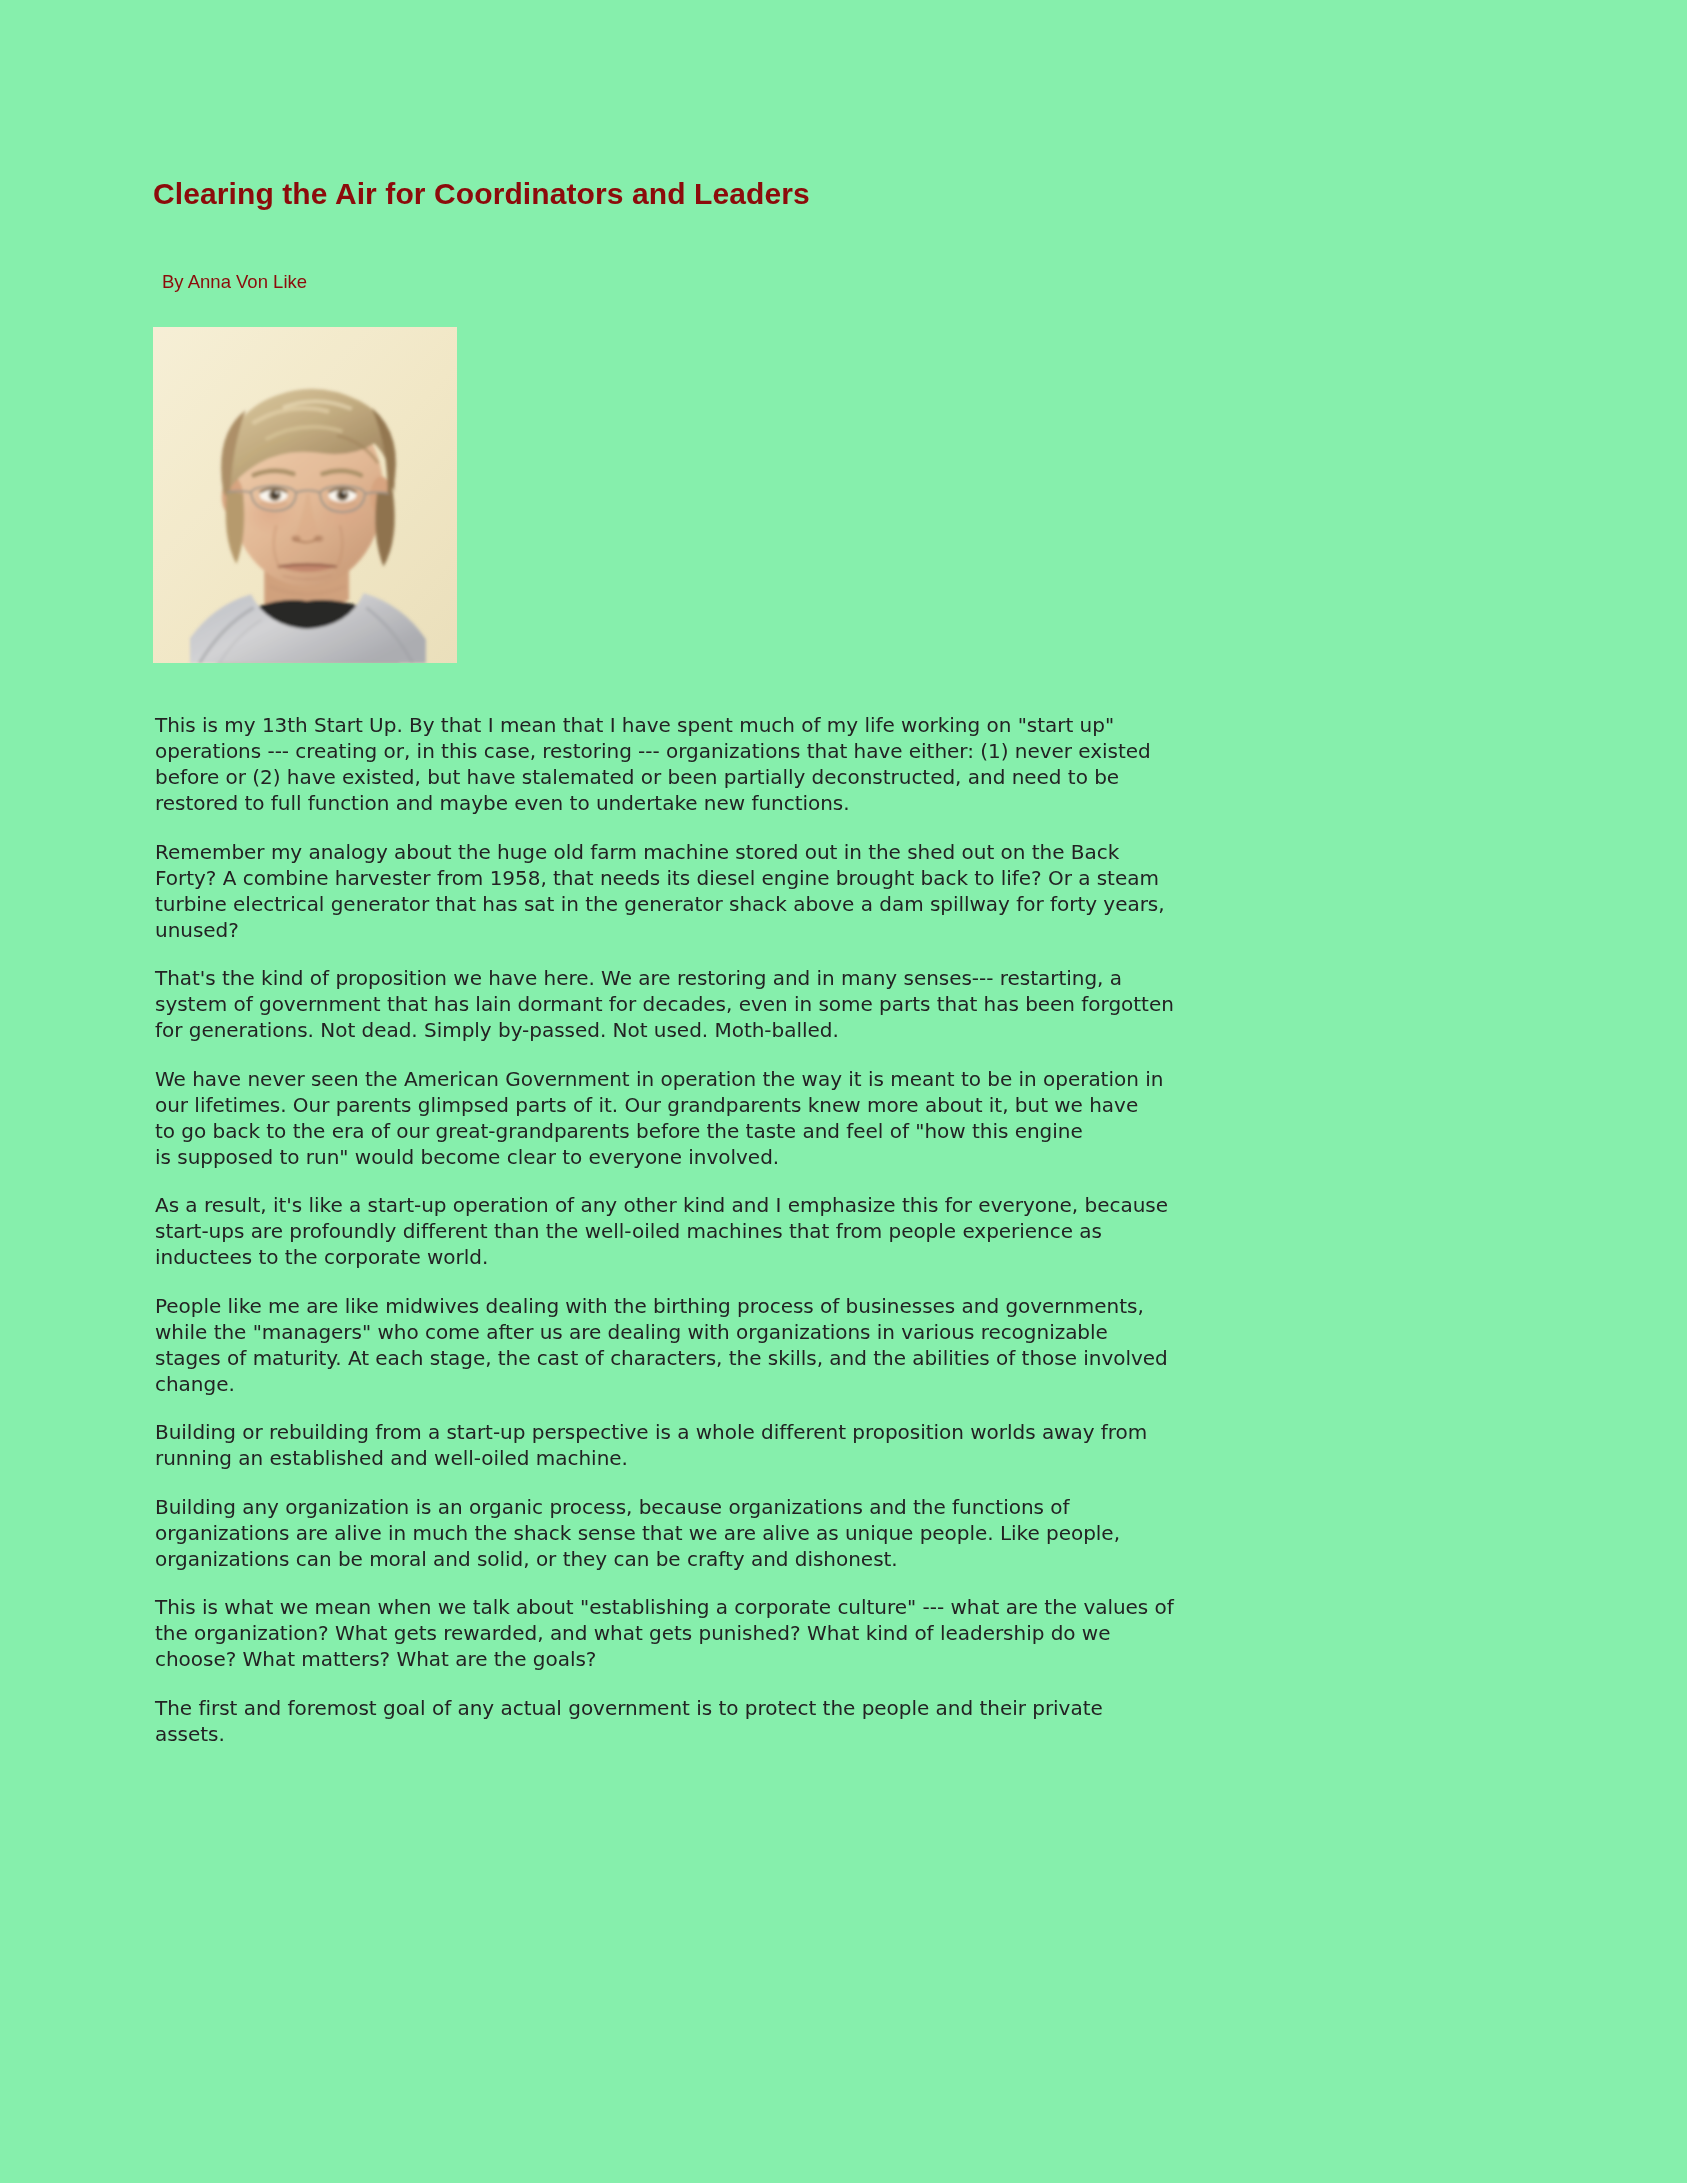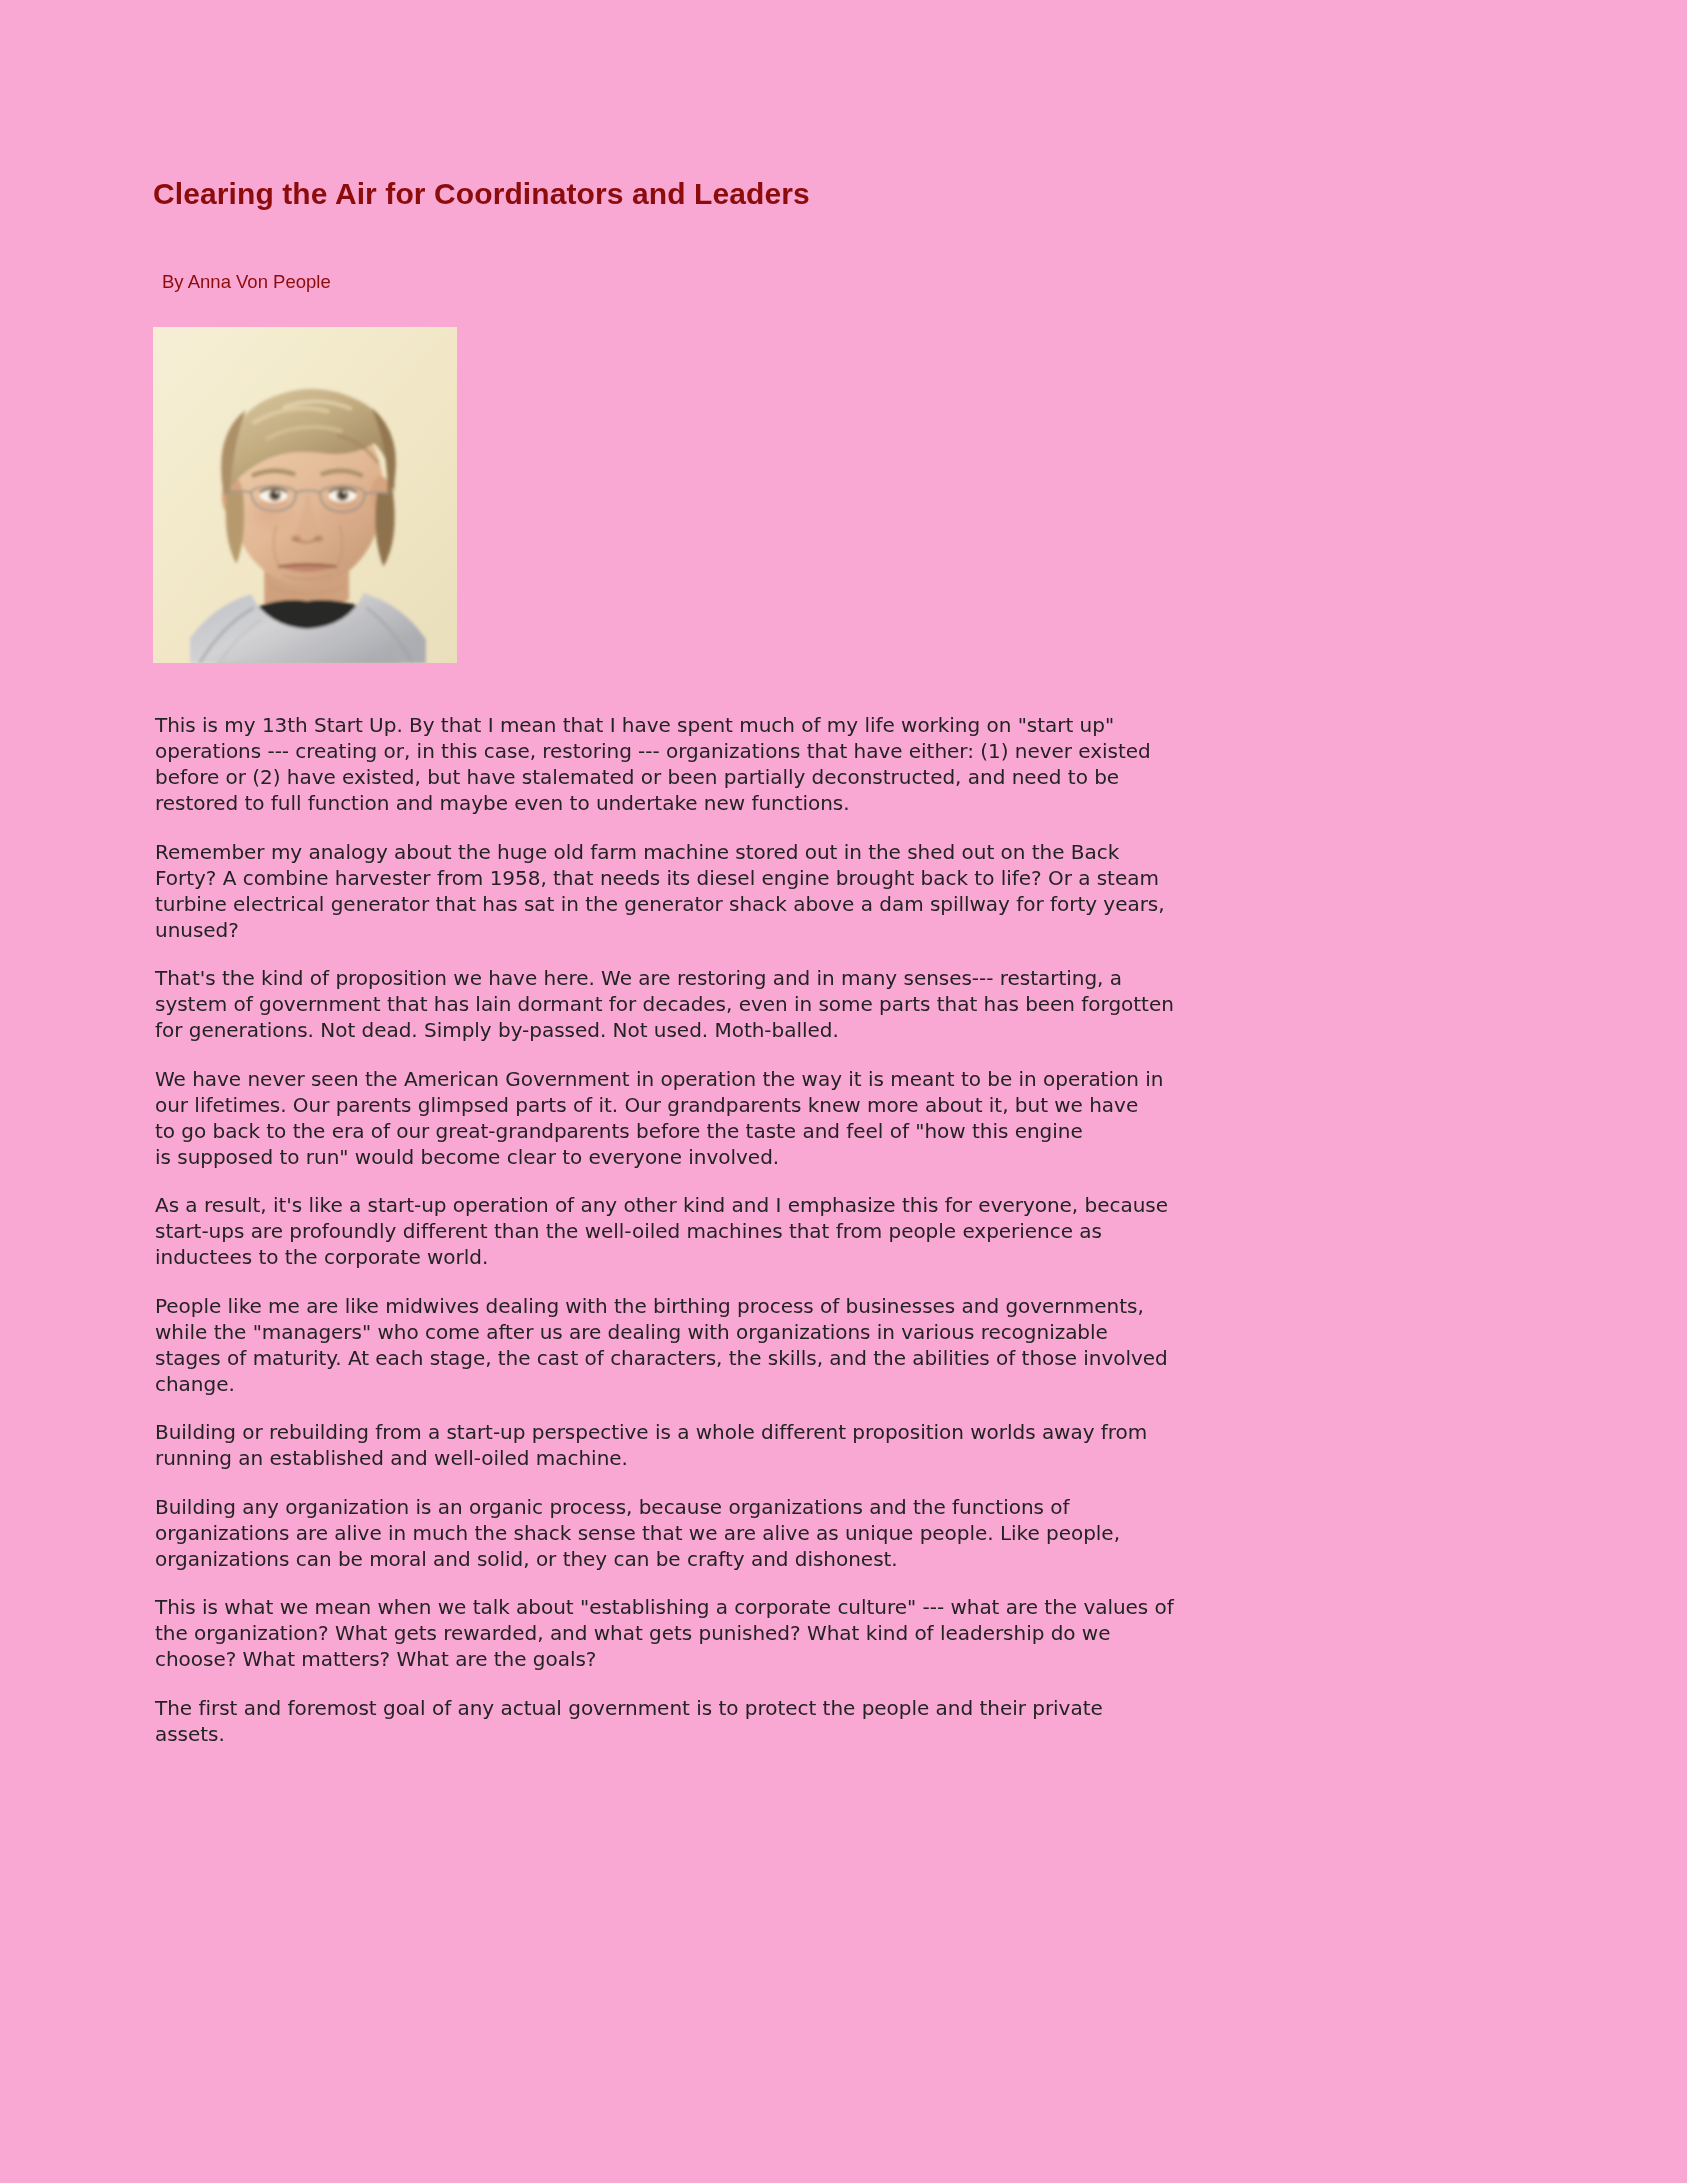--- a/index.html
+++ b/index.html
@@ -11,21 +11,21 @@
     width: 1687px;
     height: 2183px;
     font-family: "DejaVu Sans", sans-serif;
     -webkit-font-smoothing: antialiased;
   }
 
   .page {
     position: relative;
     width: 1687px;
     height: 2183px;
-    background: #f9a8d4;
+    background: #86efac;
     overflow: hidden;
   }
 
   
   .article-title {
     position: absolute;
     left: 153px;
     top: 177px;
     width: 1389px;
     margin: 0;
@@ -85,21 +85,21 @@
     margin-bottom: 12px;
   }
 </style>
 </head>
 <body>
 
 <div class="page">
 
   <h1 class="article-title">Clearing the Air for Coordinators and Leaders</h1>
 
-  <p class="article-byline">By Anna Von People</p>
+  <p class="article-byline">By Anna Von Like</p>
 
   <div class="author-photo">
     <svg viewBox="0 0 459 508" preserveAspectRatio="xMidYMid slice">
       <defs>
         <linearGradient id="bgGrad" x1="0" y1="0" x2="1" y2="1">
           <stop offset="0%" stop-color="#f7efd7"></stop>
           <stop offset="55%" stop-color="#f2e7c6"></stop>
           <stop offset="100%" stop-color="#eadfbb"></stop>
         </linearGradient>
         <linearGradient id="hairGrad" x1="0.1" y1="0" x2="0.9" y2="1">

